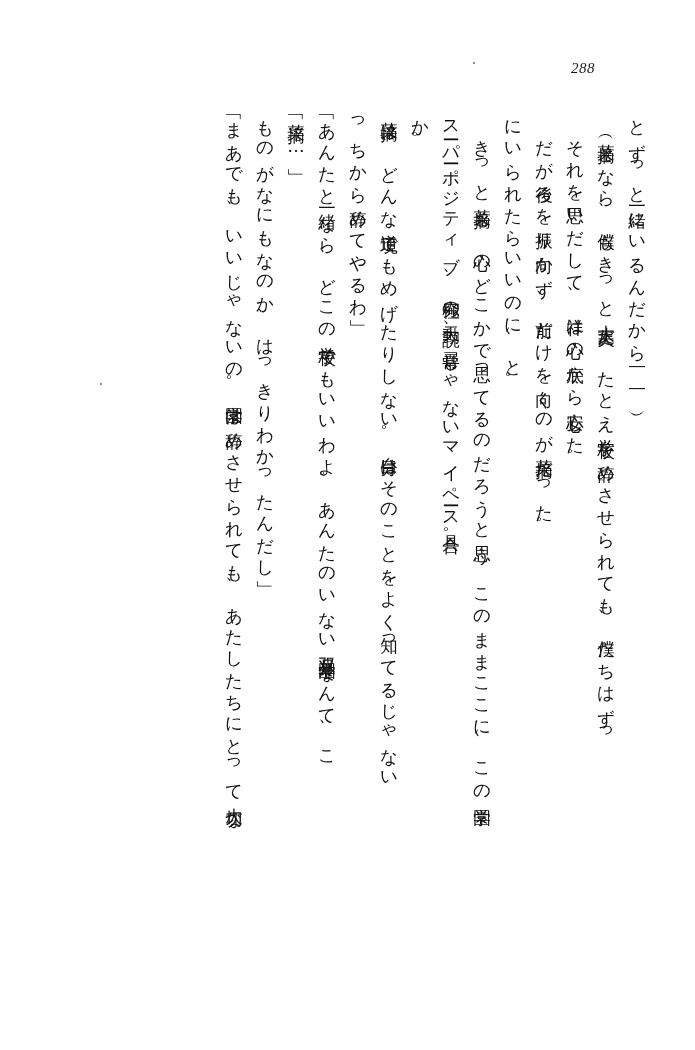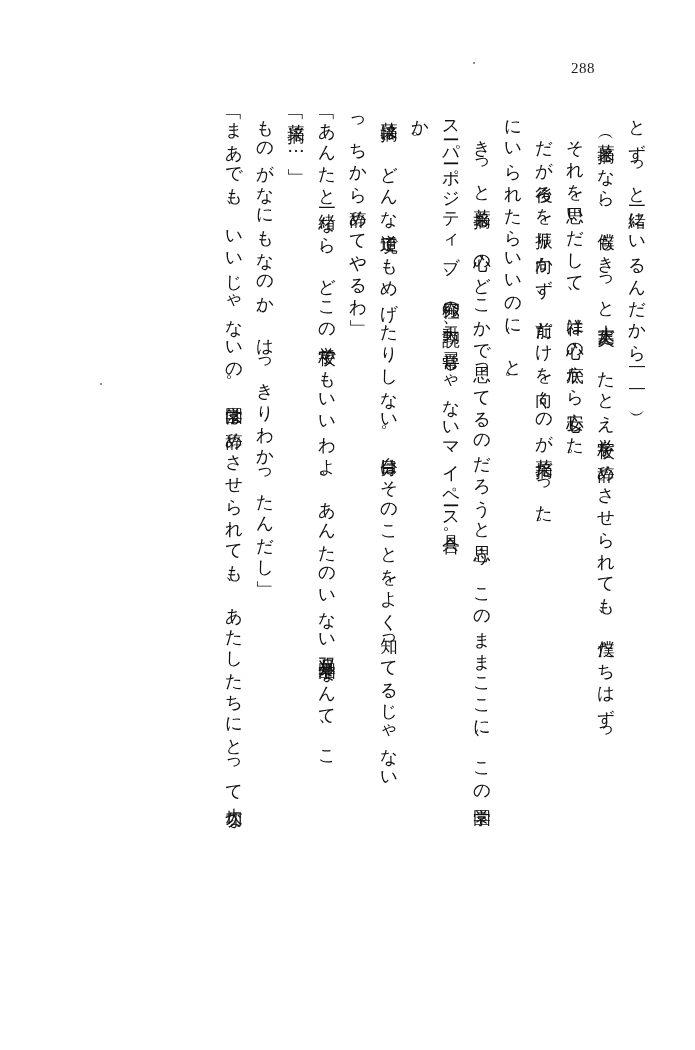--- a/index.html
+++ b/index.html
@@ -15,20 +15,21 @@
     width: 695px;
     height: 1050px;
     background: #ffffff;
     overflow: hidden;
   }
   .page-number {
     position: absolute;
     top: 60px;
     right: 100px;
     font-family: "Liberation Serif", "DejaVu Serif", serif;
+    font-style: italic;
     font-size: 15px;
     color: #1a1a1a;
     letter-spacing: 0.5px;
   }
   .text-block {
     position: absolute;
     top: 108px;
     right: 50px;
     height: 860px;
     display: flex;

